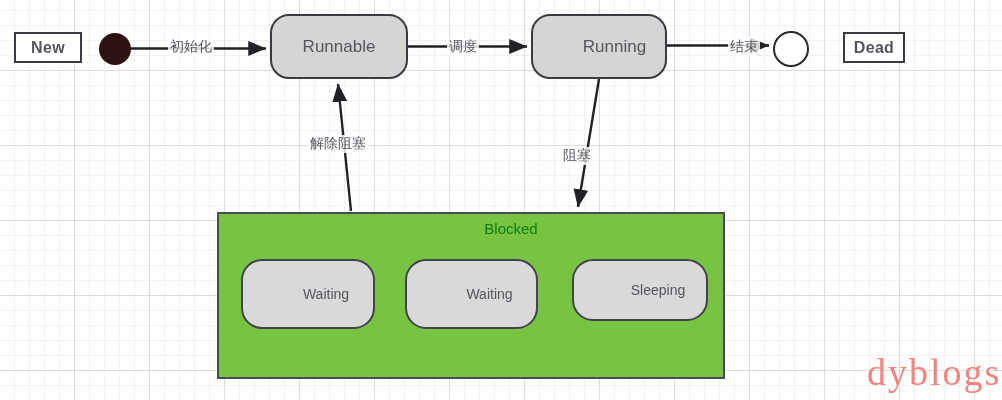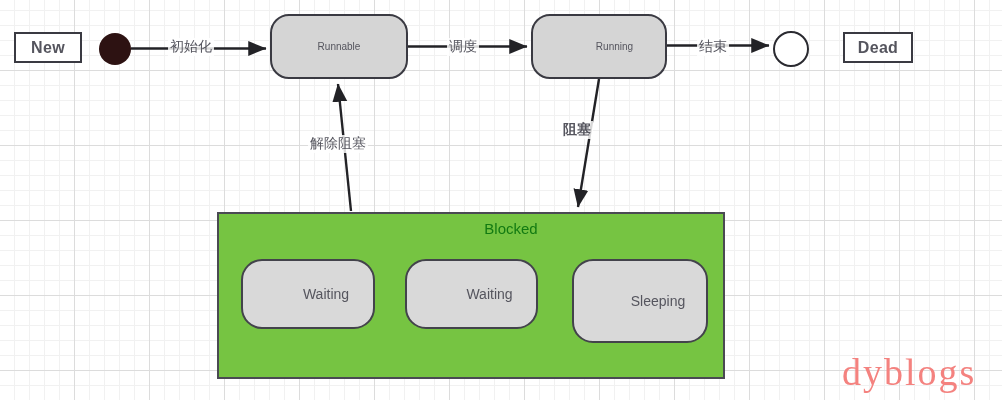--- a/index.html
+++ b/index.html
@@ -47,21 +47,21 @@
   
   .state-box {
     position: absolute;
     box-sizing: border-box;
     background: #d5d5d5;
     border: 2px solid #3a3a42;
     border-radius: 19px;
     display: flex;
     align-items: center;
     justify-content: center;
-    font-size: 10px;
+    font-size: 17px;
     color: #55555e;
   }
   .sub-state-box {
     position: absolute;
     box-sizing: border-box;
     background: #d9d9d9;
     border: 2px solid #43434b;
     border-radius: 21px;
     display: flex;
     align-items: center;
@@ -115,20 +115,21 @@
   }
 
   
   .watermark {
     position: absolute;
     font-family: "Liberation Serif", "DejaVu Serif", serif;
     font-size: 38px;
     color: #f4827f;
     letter-spacing: 2px;
     white-space: nowrap;
+    margin-left: 25px;
   }
 </style>
 </head>
 <body>
 
 <div id="canvas">
 
   <svg id="svg-layer" viewBox="0 0 1002 400" xmlns="http://www.w3.org/2000/svg">
     <defs>
       <marker id="arrowhead" markerWidth="9" markerHeight="9" refX="7.4" refY="3.4" orient="auto" markerUnits="strokeWidth">
@@ -160,45 +161,45 @@
   <div class="composite" style="left:217px; top:212px; width:508px; height:167px;">
     <div class="composite-title">Blocked</div>
   </div>
 
   <div class="sub-state-box" style="left:241px; top:259px; width:134px; height:70px;">
     <span>Waiting</span>
   </div>
   <div class="sub-state-box" style="left:405px; top:259px; width:133px; height:70px;">
     <span>Waiting</span>
   </div>
-  <div class="sub-state-box" style="left:572px; top:259px; width:136px; height:84px;">
+  <div class="sub-state-box" style="left:572px; top:259px; width:136px; height:62px;">
     <span>Sleeping</span>
   </div>
 
   <div class="tag-box" style="left:14px; top:32px; width:68px; height:31px;">
     <span>New</span>
   </div>
 
   <div class="start-node" style="left:99px; top:33px; width:32px; height:32px;"></div>
 
   <div class="state-box" style="left:270px; top:14px; width:138px; height:65px;">
     <span>Runnable</span>
   </div>
 
   <div class="state-box" style="left:531px; top:14px; width:136px; height:65px;padding-left:31px;">
     <span>Running</span>
   </div>
 
   <div class="end-node" style="left:773px; top:31px; width:36px; height:36px;"></div>
 
-  <div class="tag-box" style="left:843px; top:32px; width:70px; height:31px;">
+  <div class="tag-box" style="left:843px; top:32px; width:62px; height:31px;">
     <span>Dead</span>
   </div>
 
   <div class="edge-label" style="left:168px; top:38px;">初始化</div>
   <div class="edge-label" style="left:447px; top:38px;text-align:right;">调度</div>
-  <div class="edge-label" style="left:697px; top:38px;">结束</div>
-  <div class="edge-label" style="left:561px; top:121px;font-weight:bold;">阻塞</div>
+  <div class="edge-label" style="left:728px; top:38px;">结束</div>
+  <div class="edge-label" style="left:561px; top:147px;">阻塞</div>
   <div class="edge-label" style="left:308px; top:135px;">解除阻塞</div>
 
   <div class="watermark" style="left:842px; top:350px;">dyblogs</div>
 
 </div>
 
 </body></html>

